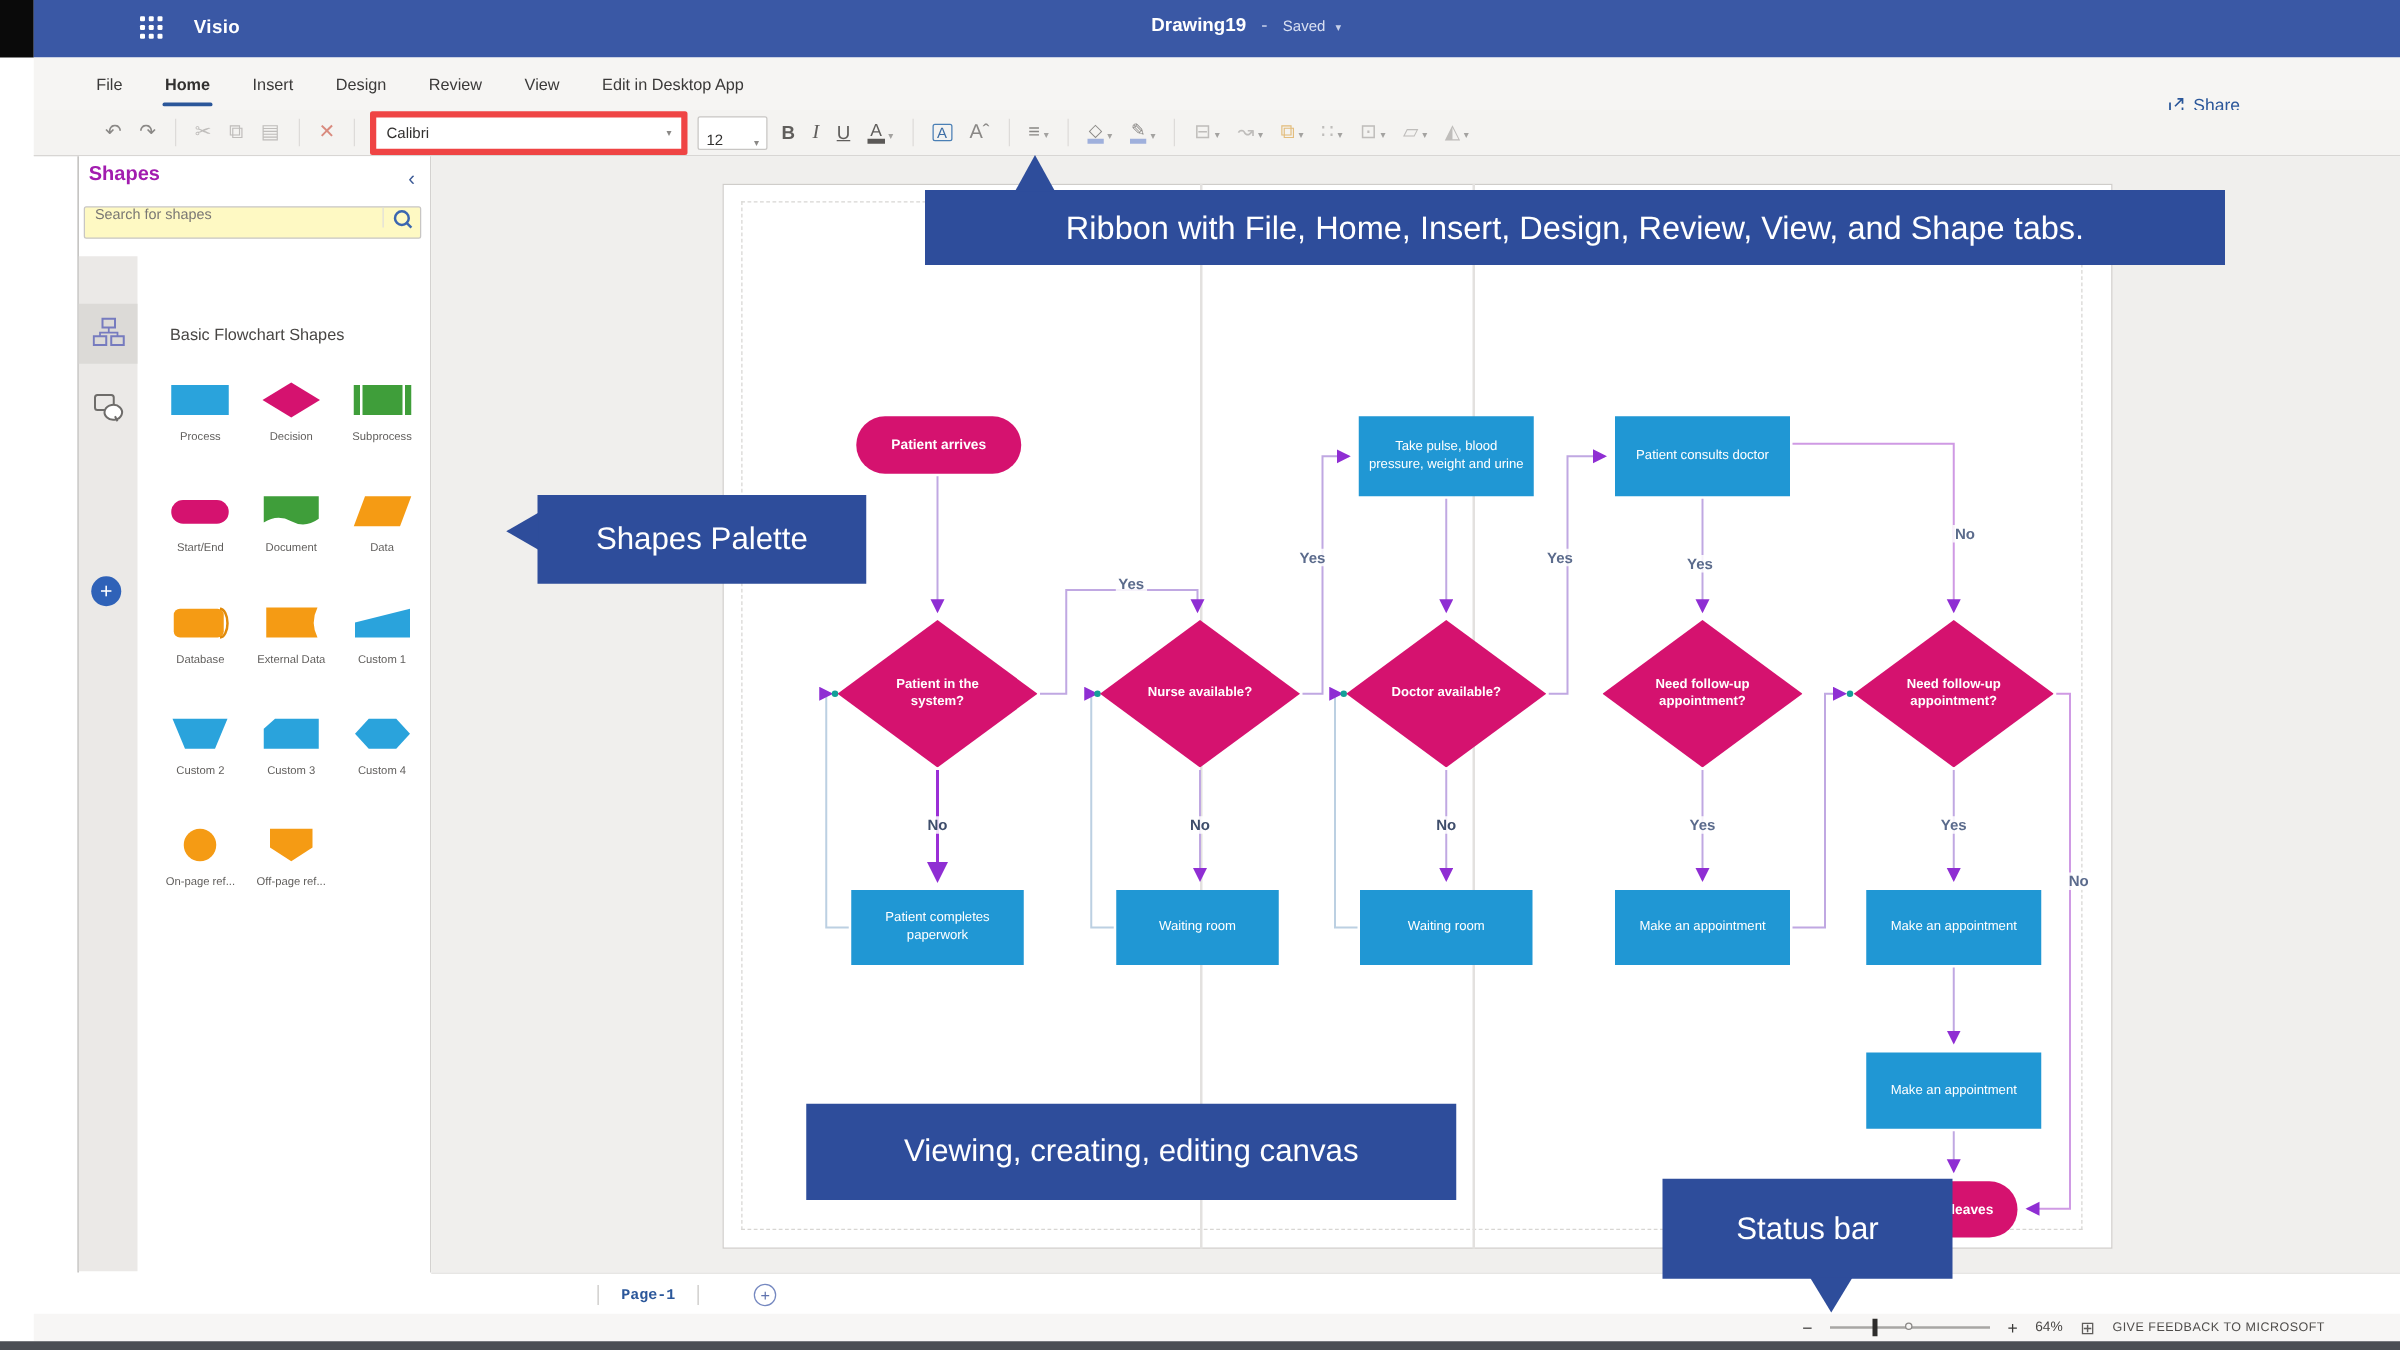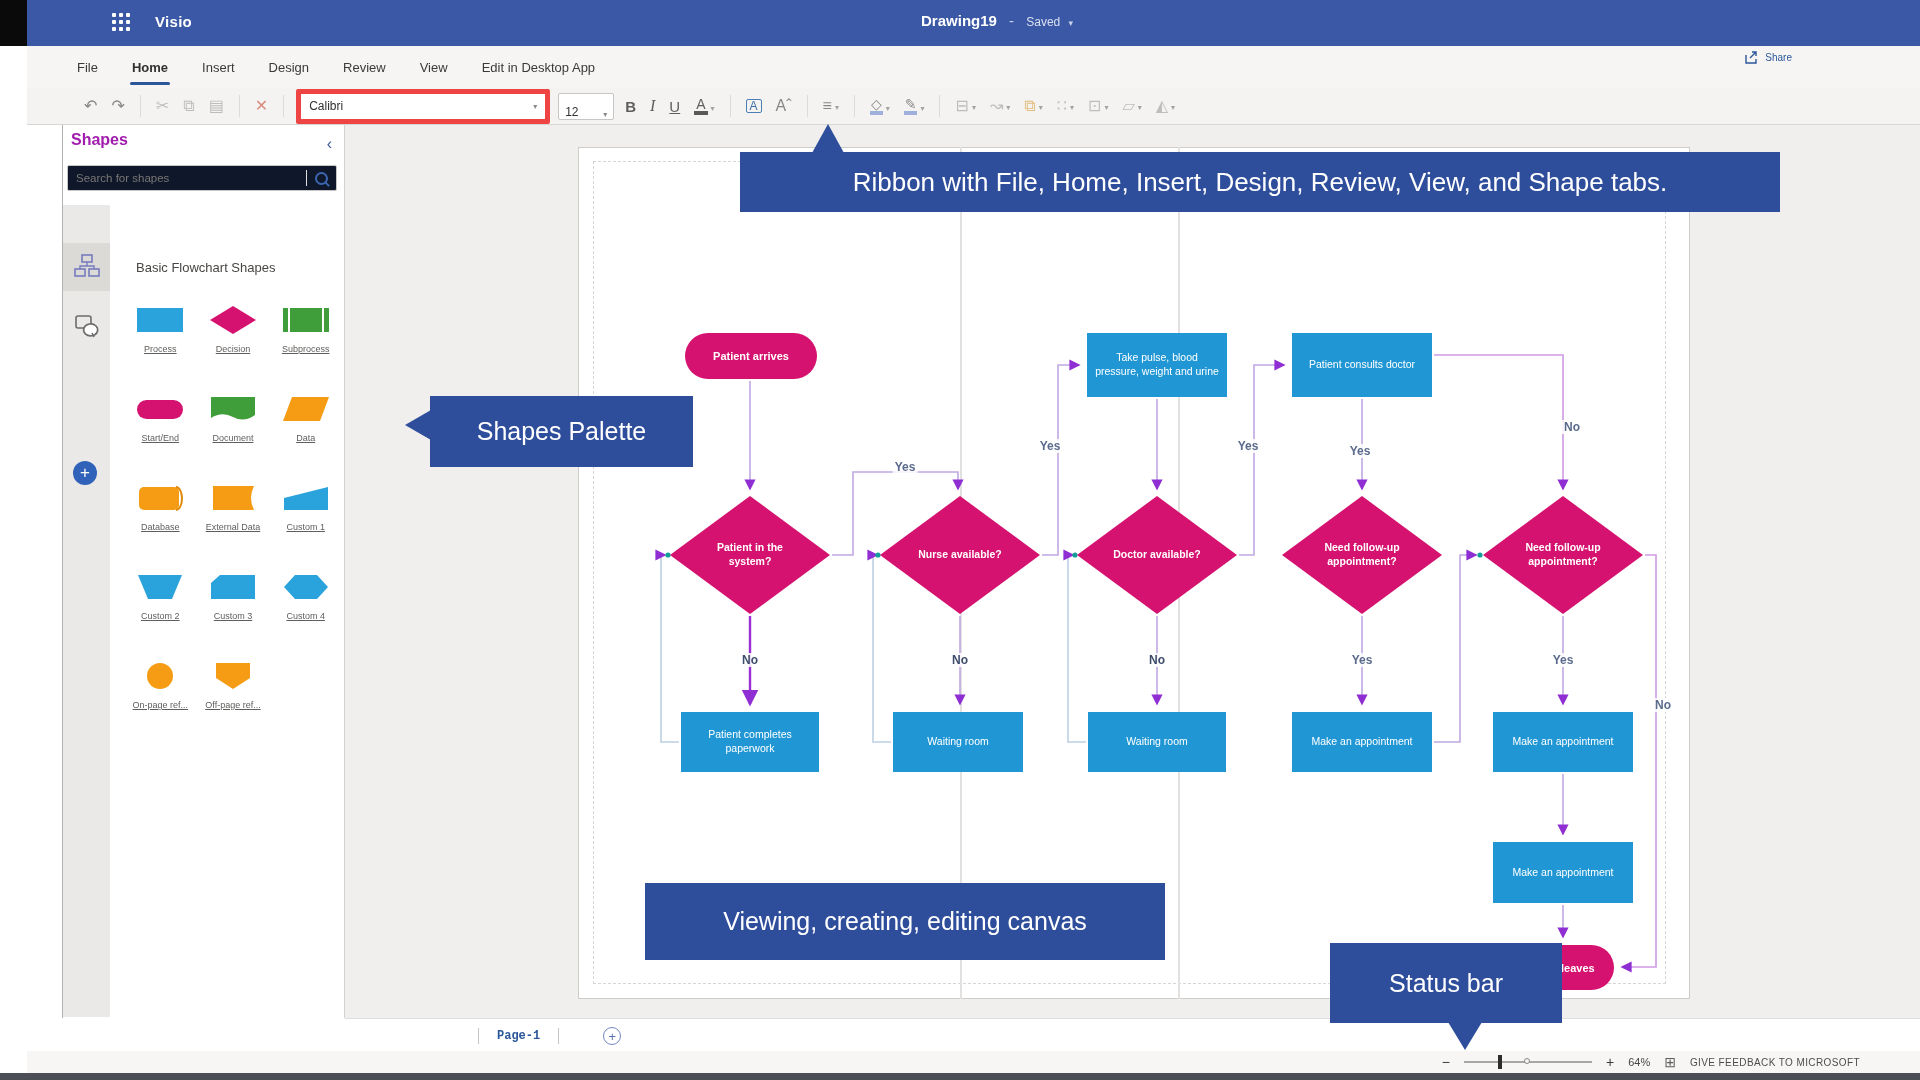--- a/index.html
+++ b/index.html
@@ -15,21 +15,21 @@
   .doctitle .docname{font-weight:600;}
   .doctitle .saved{font-size:12px;color:#d9e0f2;margin-left:8px;}
   .doctitle .dash{color:#c7d1ea;margin-left:8px;}
   .chev{font-size:9px;color:#c7d1ea;margin-left:4px;}
   
   .tabsrow{position:absolute;left:27px;top:46px;width:1893px;height:42px;background:#f6f5f3;}
   .tabs{position:absolute;left:48px;top:0;height:42px;display:flex;align-items:center;gap:30px;}
   .rtab{font-size:13px;color:#3b3a39;padding:4px 2px;cursor:default;position:relative;}
   .rtab.active{font-weight:bold;color:#323130;}
   .rtab.active::after{content:"";position:absolute;left:0;right:0;bottom:-6px;height:3px;background:#2b579a;border-radius:2px;}
-  .share{position:absolute;right:120px;top:0;display:flex;align-items:center;gap:6px;color:#2b579a;font-size:10px;padding:4px 8px;}
+  .share{position:absolute;right:120px;top:26px;display:flex;align-items:center;gap:6px;color:#2b579a;font-size:14px;padding:4px 8px;}
   .share svg{display:block;}
   
   .toolbar{position:absolute;left:27px;top:88px;width:1893px;height:37px;background:#f4f3f1;border-bottom:1px solid #d8d6d4;display:flex;align-items:center;padding-left:50px;box-sizing:border-box;}
   .ticon{display:inline-flex;align-items:flex-end;color:#8a8886;font-size:16px;line-height:1;margin:0 7px;}
   .ticon .g{display:inline-block;}
   .ticon.dim{color:#bfbdbb;}
   .ticon.del{color:#d98a7e;}
   .ticon.b .g{font-weight:bold;color:#605e5c;font-size:15px;}
   .ticon.i .g{font-style:italic;font-family:"Liberation Serif",serif;color:#605e5c;}
   .ticon.u .g{text-decoration:underline;color:#605e5c;font-size:15px;}
@@ -39,35 +39,35 @@
   .ticon.yellow{color:#e3bd7d;}
   .ticon .cv{font-size:8px;color:#a3a2a0;margin-left:3px;margin-bottom:2px;}
   .tsep{width:1px;height:22px;background:#dddbd9;margin:0 8px;}
   .fontbox{width:228px;height:25px;background:#fff;border:5px solid #ef4444;border-radius:2px;display:flex;align-items:center;justify-content:space-between;padding:0 8px;margin:0 4px;font-size:12px;color:#323130;}
   .sizebox{width:42px;height:25px;background:#fff;border:1px solid #c8c6c4;border-radius:2px;display:flex;align-items:flex-end;justify-content:space-between;padding:0 6px;margin:0 4px;font-size:12px;color:#323130;}
   .boxcv{font-size:8px;color:#8a8886;}
   
   .panel{position:absolute;left:62px;top:125px;width:283px;height:893px;background:#fff;border-left:1px solid #b4b2b0;border-right:1px solid #d4d2d0;box-sizing:border-box;}
   .ptitle{position:absolute;left:8px;top:6px;font-size:16px;font-weight:600;color:#a21caf;}
   .collapse{position:absolute;right:12px;top:10px;font-size:16px;color:#3c5a96;}
-  .search{position:absolute;left:4px;top:40px;width:270px;height:26px;background:#0f172a;border:1px solid #c8c6c4;border-radius:2px;display:flex;align-items:center;justify-content:space-between;padding:0 8px;box-sizing:border-box;}
+  .search{position:absolute;left:4px;top:40px;width:270px;height:26px;background:#fef9c3;border:1px solid #c8c6c4;border-radius:2px;display:flex;align-items:flex-start;justify-content:space-between;padding:0 8px;box-sizing:border-box;}
   .search .ph{font-size:11.5px;color:#797774;}
   .magwrap{display:flex;align-items:center;gap:8px;}
   .vline{width:1px;height:16px;background:#e0dedc;}
   .mag{position:relative;width:9px;height:9px;border:2px solid #3b66b0;border-radius:50%;display:inline-block;}
   .mag::after{content:"";position:absolute;width:2px;height:6px;background:#3b66b0;transform:rotate(-45deg);left:9px;top:7px;}
   .rail{position:absolute;left:0;top:80px;width:47px;height:812px;background:#ebe9e7;}
   .railsel{position:absolute;left:0;top:38px;width:47px;height:48px;background:#dcdad7;}
   .railicon{position:absolute;left:11px;width:26px;height:26px;}
   .plusrail{position:absolute;left:10px;top:256px;width:24px;height:24px;border-radius:50%;background:#2f62b8;color:#fff;font-size:17px;line-height:23px;text-align:center;}
   .stencil{position:absolute;left:47px;top:80px;right:0;bottom:0;}
   .sectitle{position:absolute;left:26px;top:55px;font-size:13px;color:#484644;}
   .grid{position:absolute;left:16px;top:100px;width:214px;display:grid;grid-template-columns:repeat(3,1fr);row-gap:40px;column-gap:4px;}
   .cell{display:flex;flex-direction:column;align-items:center;}
-  .cell .lab{margin-top:9px;font-size:9px;color:#605e5c;white-space:nowrap;text-decoration:underline;}
+  .cell .lab{margin-top:9px;font-size:9px;color:#605e5c;white-space:nowrap;}
   
   .canvas{position:absolute;left:345px;top:125px;width:1575px;height:893px;background:#f0efed;}
   .page{position:absolute;left:233px;top:22px;width:1112px;height:852px;background:#fff;border:1px solid #cfcdca;box-sizing:border-box;}
   .margins{position:absolute;left:14px;top:13px;right:23px;bottom:14px;border:1px dashed #d8d6d3;}
   .gridline{position:absolute;top:22px;height:852px;width:2px;background:#e3e1df;}
   #wires{position:absolute;left:0;top:0;width:1920px;height:1080px;pointer-events:none;z-index:5;}
   .node{position:absolute;display:flex;align-items:center;justify-content:center;text-align:center;color:#fff;z-index:6;box-sizing:border-box;}
   .node.process{background:#2097d4;font-size:10.5px;padding:2px 8px;line-height:1.3;}
   .node.start,.node.end{background:#d5126f;border-radius:23px;font-size:11px;font-weight:600;}
   .node.decision{background:#d5126f;clip-path:polygon(50% 0%,100% 50%,50% 100%,0% 50%);font-size:10.5px;padding:0 30px;line-height:1.3;font-weight:600;}

